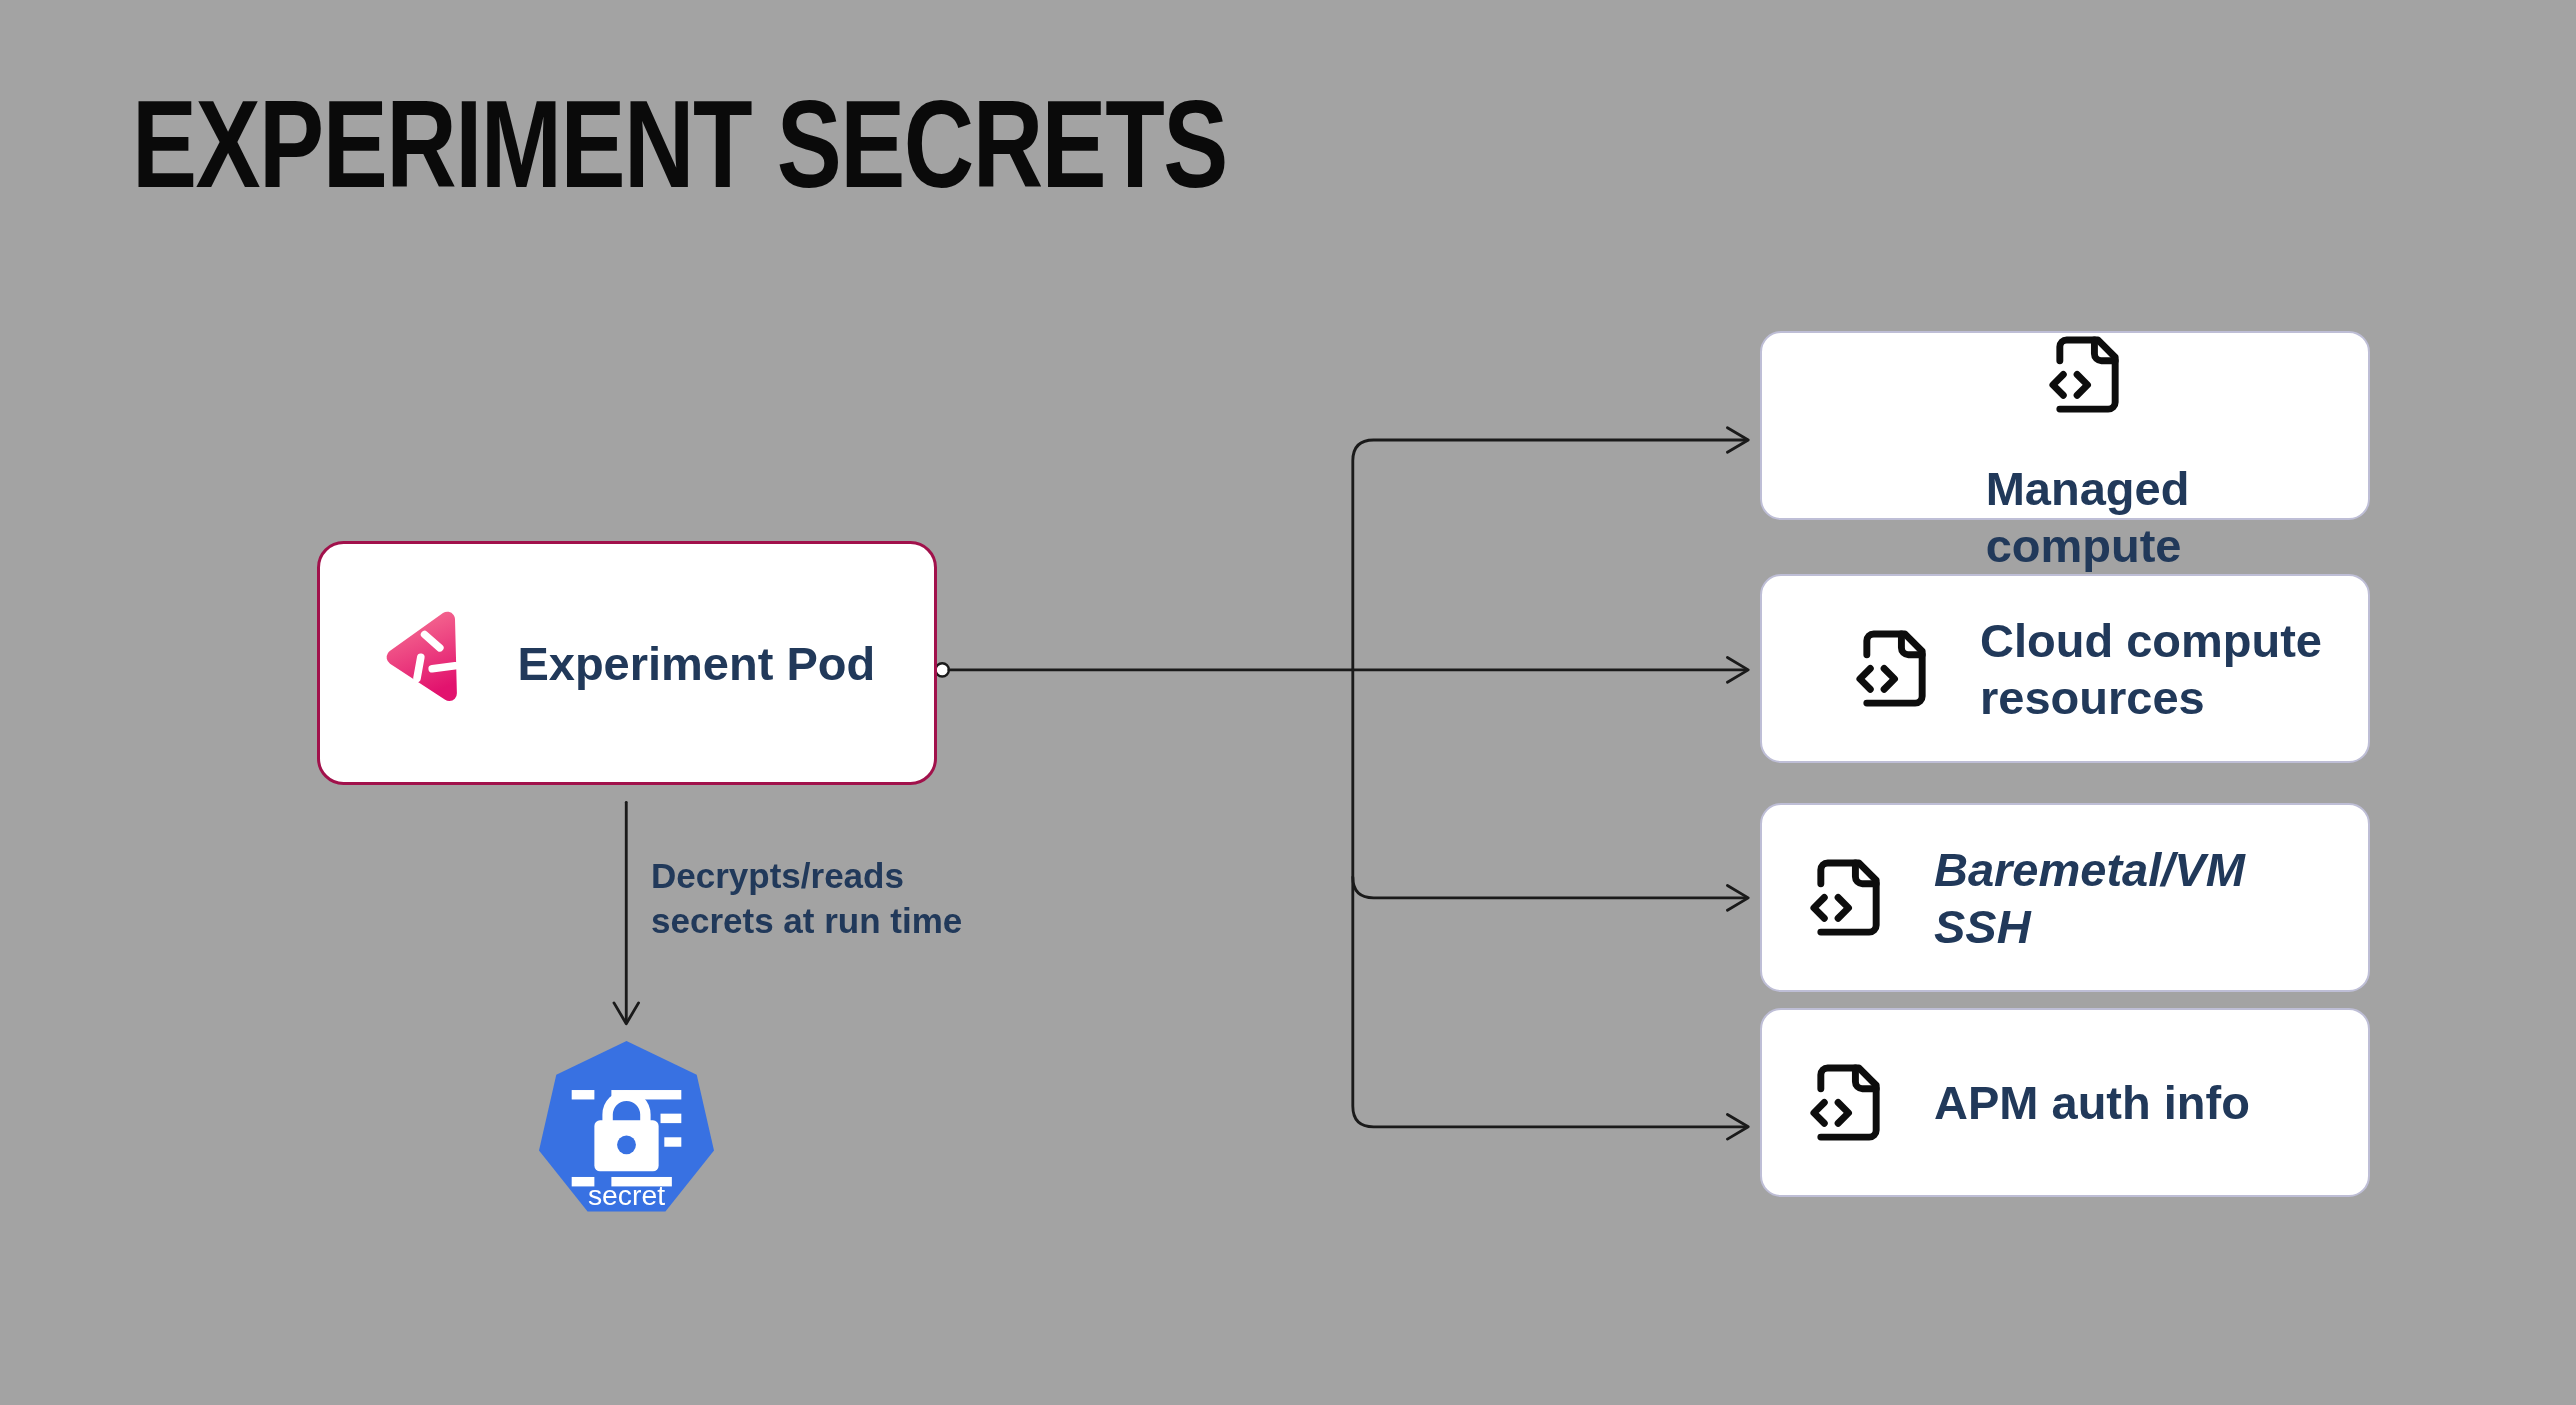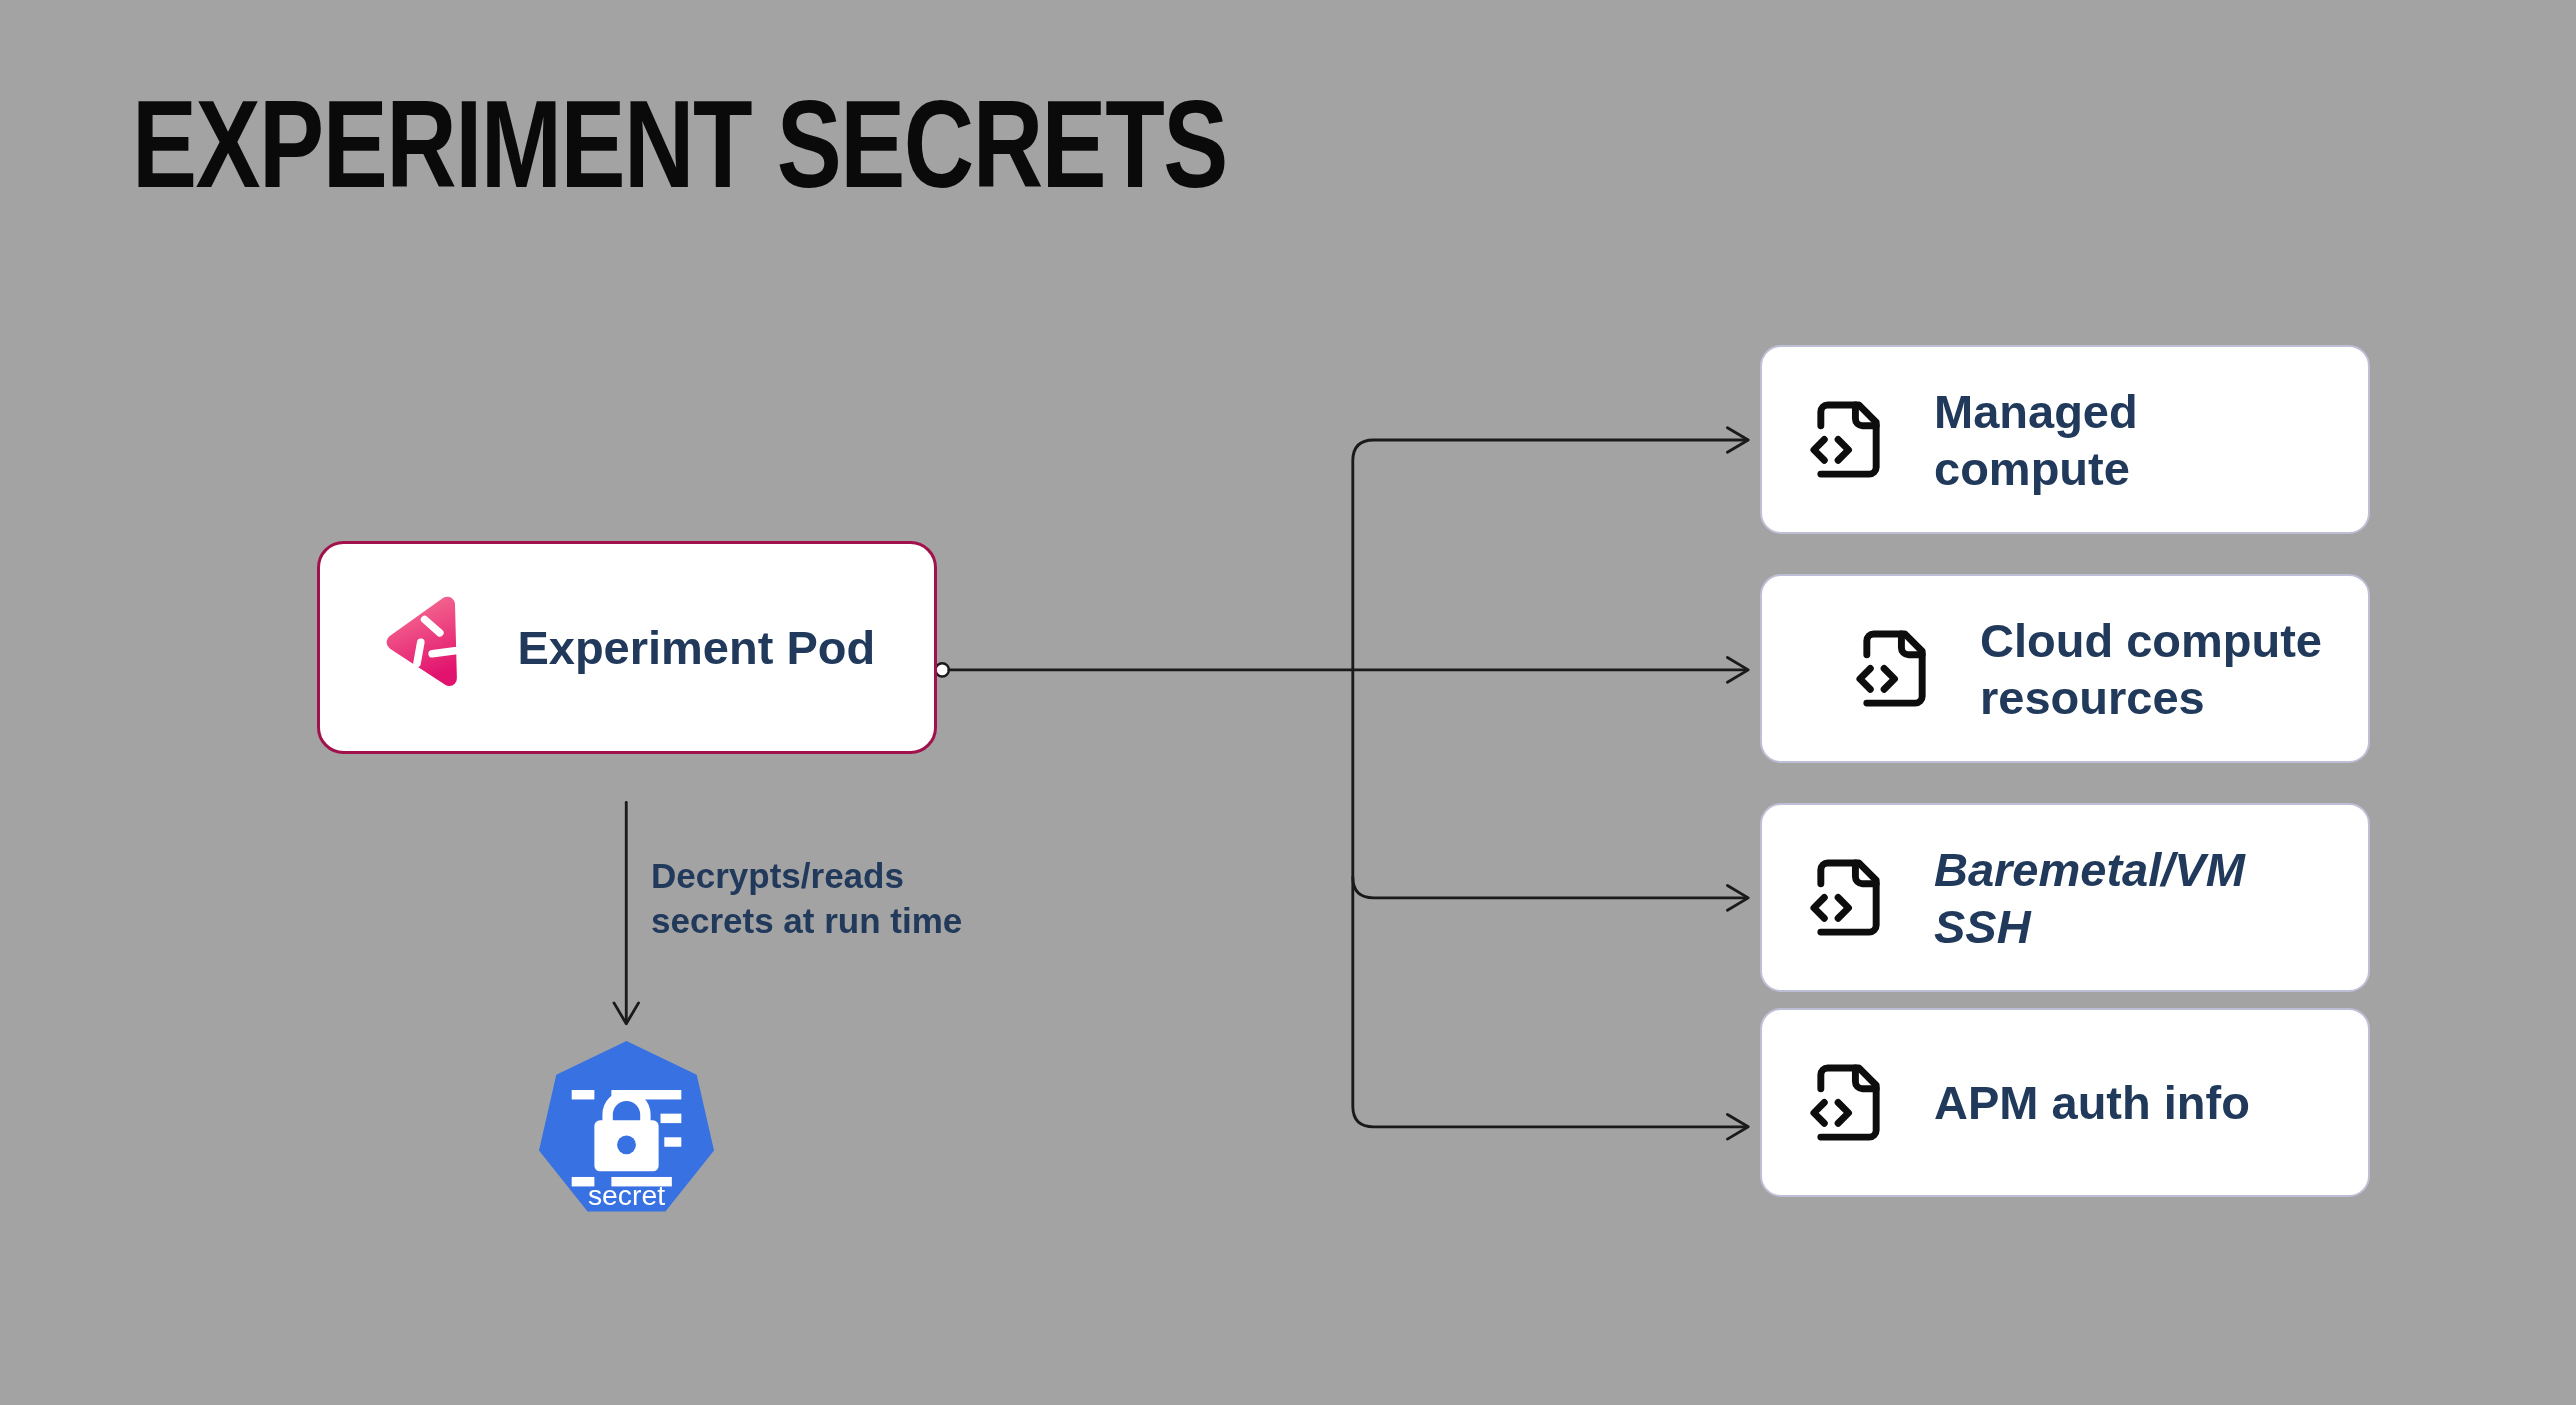--- a/index.html
+++ b/index.html
@@ -13,39 +13,39 @@
     color:var(--title-text,#0a0a0a);
     transform:scaleX(0.78);transform-origin:left top;white-space:nowrap;
   }
   .connectors{position:absolute;left:0;top:0;width:2576px;height:1406px;}
   .connectors path,.connectors polyline{
     stroke:var(--line,#1a1a1a);stroke-width:3;fill:none;
     stroke-linecap:round;stroke-linejoin:round;
   }
   .connectors circle{stroke:var(--line,#1a1a1a);stroke-width:2.5;fill:#ffffff;}
   .pod-box{
-    position:absolute;left:317px;top:541px;width:620px;height:213px;box-sizing:border-box;
+    position:absolute;left:317px;top:541px;width:620px;height:244px;box-sizing:border-box;
     background:#ffffff;border:3.8px solid var(--pod-border,#a1114b);border-radius:26.5px;
     display:flex;align-items:center;justify-content:center;gap:24.6px;
   }
   .pod-label{
     font-size:47px;font-weight:700;color:var(--text-navy,#21395a);white-space:nowrap;
   }
   .edge-label{
     position:absolute;left:651px;top:853px;
     font-size:35px;font-weight:700;line-height:45px;color:var(--text-navy,#21395a);
   }
   .edge-label span{display:block;}
   .secret-node{position:absolute;left:532px;top:1039px;width:189px;height:189px;}
   .target-box{
     position:absolute;left:1760px;width:610px;height:189px;box-sizing:border-box;
     background:#ffffff;border:2.8px solid var(--target-border,#bebed6);border-radius:21px;
     display:flex;align-items:center;gap:44px;padding-left:45px;
   }
-  .target-box.t0{top:345px;}
+  .target-box.t0{top:331px;flex-direction:column;}
   .target-box.t1{top:574px;justify-content:center;}
   .target-box.t2{top:803px;font-style:italic;}
   .target-box.t3{top:1008px;}
   .target-label{
     font-size:47px;font-weight:700;line-height:57px;color:var(--text-navy,#21395a);
     max-width:416px;
   }
   .target-label .tline{display:block;}
   .target-label .tline:empty{display:none;}
   .file-code-icon{width:83px;height:83px;flex:0 0 83px;}

